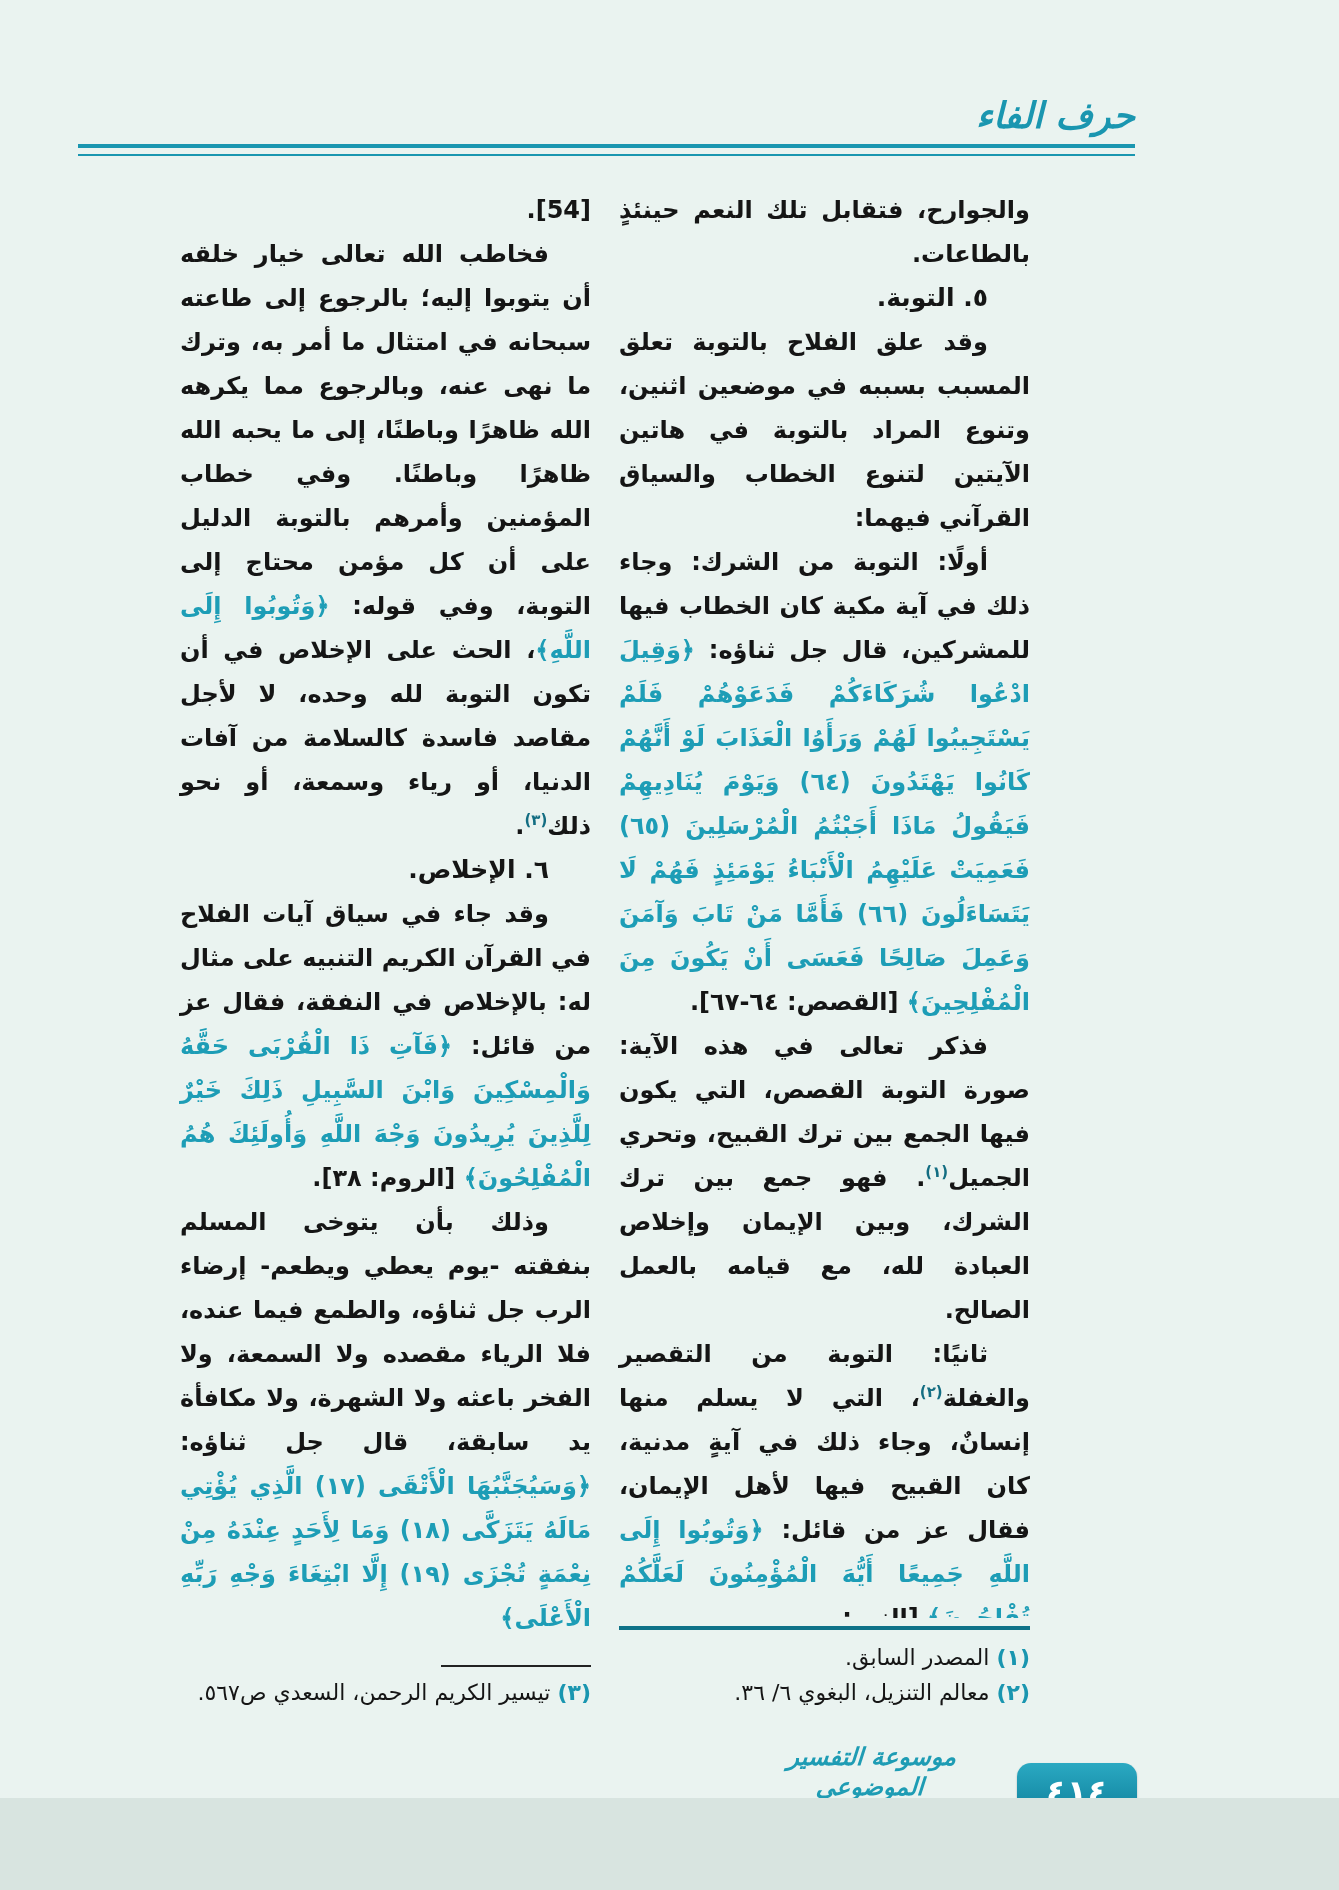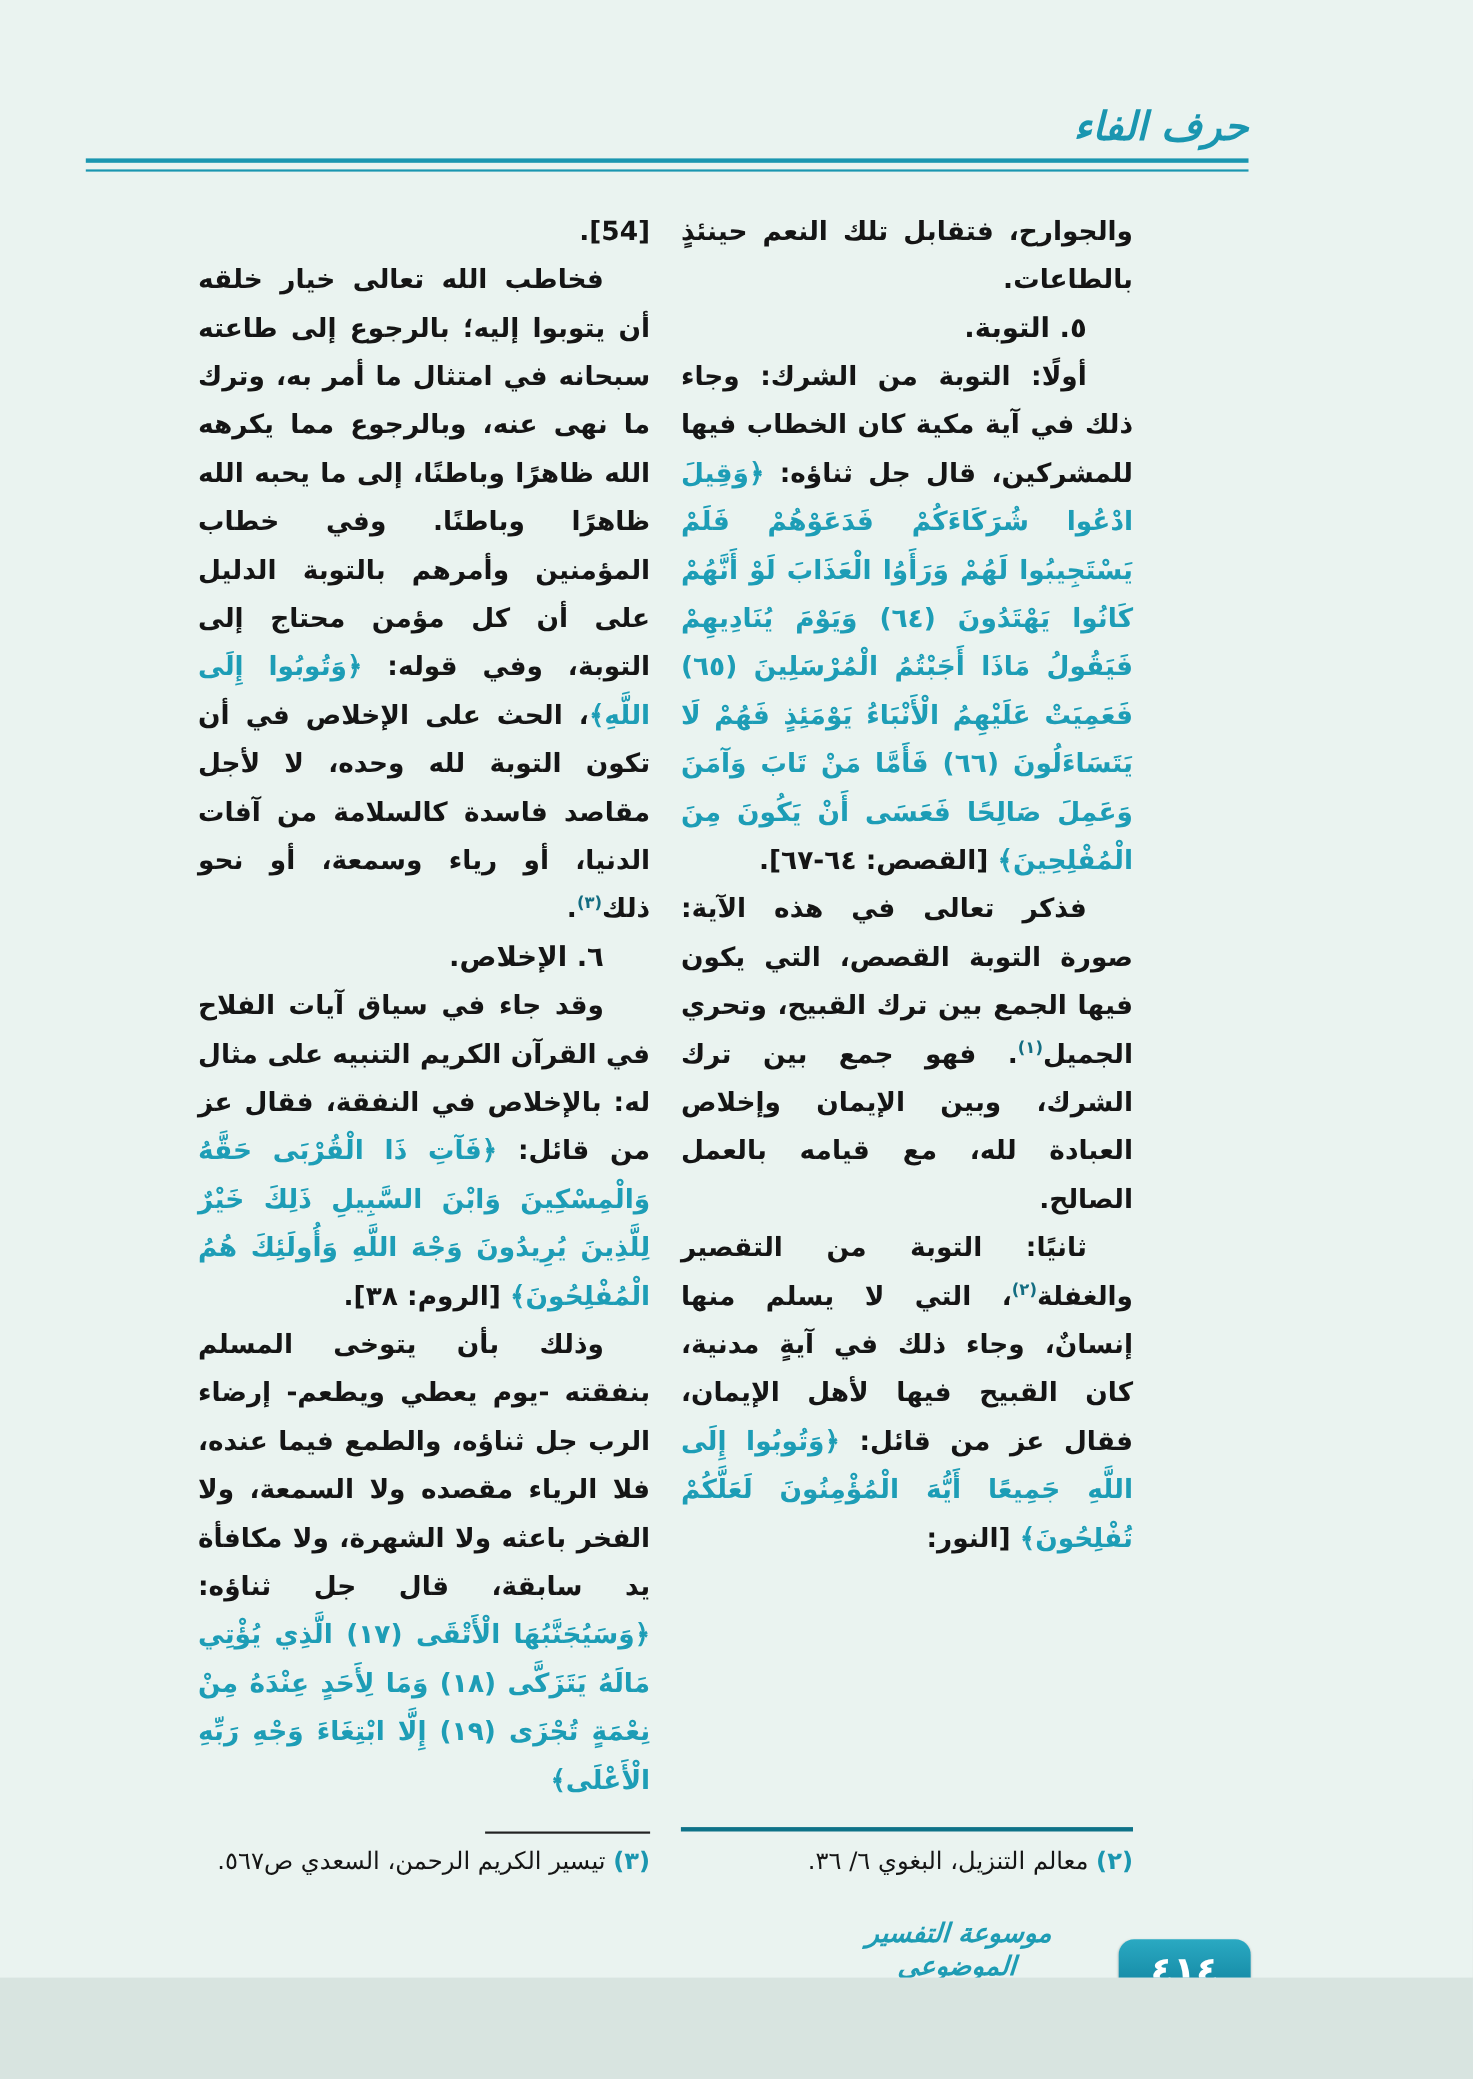--- a/index.html
+++ b/index.html
@@ -96,39 +96,41 @@
     <div class="hdr-rule"></div>
   </div>
 
   <div class="columns">
 
     <section class="col">
       <p class="para noindent"><span>والجوارح، فتقابل تلك النعم حينئذٍ بالطاعات.</span></p>
 
       <p class="para heading"><span>٥. التوبة.</span></p>
 
+      <p class="para"><span>وقد علق الفلاح بالتوبة تعلق المسبب بسببه في موضعين اثنين، وتنوع المراد بالتوبة في هاتين الآيتين لتنوع الخطاب والسياق القرآني فيهما:</span></p>
 
       <p class="para">
         <span class="lead">أولًا:</span>
         <span>التوبة من الشرك: وجاء ذلك في آية مكية كان الخطاب فيها للمشركين، قال جل ثناؤه:</span>
         <span class="quran">﴿وَقِيلَ ادْعُوا شُرَكَاءَكُمْ فَدَعَوْهُمْ فَلَمْ يَسْتَجِيبُوا لَهُمْ وَرَأَوُا الْعَذَابَ لَوْ أَنَّهُمْ كَانُوا يَهْتَدُونَ (٦٤) وَيَوْمَ يُنَادِيهِمْ فَيَقُولُ مَاذَا أَجَبْتُمُ الْمُرْسَلِينَ (٦٥) فَعَمِيَتْ عَلَيْهِمُ الْأَنْبَاءُ يَوْمَئِذٍ فَهُمْ لَا يَتَسَاءَلُونَ (٦٦) فَأَمَّا مَنْ تَابَ وَآمَنَ وَعَمِلَ صَالِحًا فَعَسَى أَنْ يَكُونَ مِنَ الْمُفْلِحِينَ﴾</span>
         <span>[القصص: ٦٤-٦٧].</span>
       </p>
 
       <p class="para"><span>فذكر تعالى في هذه الآية: صورة التوبة القصص، التي يكون فيها الجمع بين ترك القبيح، وتحري الجميل</span><span class="fnref">(١)</span><span>. فهو جمع بين ترك الشرك، وبين الإيمان وإخلاص العبادة لله، مع قيامه بالعمل الصالح.</span></p>
 
       <p class="para">
         <span class="lead">ثانيًا:</span>
         <span>التوبة من التقصير والغفلة</span><span class="fnref">(٢)</span><span>، التي لا يسلم منها إنسانٌ، وجاء ذلك في آيةٍ مدنية، كان القبيح فيها لأهل الإيمان، فقال عز من قائل:</span>
         <span class="quran">﴿وَتُوبُوا إِلَى اللَّهِ جَمِيعًا أَيُّهَ الْمُؤْمِنُونَ لَعَلَّكُمْ تُفْلِحُونَ﴾</span>
         <span>[النور:</span>
       </p>
 
       <div class="fnblock">
         <div class="fnrule-thick"></div>
+        <div class="fnitem"><span class="fnnum">(١)</span> <span class="fntext">المصدر السابق.</span></div>
         <div class="fnitem"><span class="fnnum">(٢)</span> <span class="fntext">معالم التنزيل، البغوي ٦/ ٣٦.</span></div>
       </div>
     </section>
 
     <section class="col">
       <p class="para noindent"><span>[54].</span></p>
 
       <p class="para">
         <span>فخاطب الله تعالى خيار خلقه أن يتوبوا إليه؛ بالرجوع إلى طاعته سبحانه في امتثال ما أمر به، وترك ما نهى عنه، وبالرجوع مما يكرهه الله ظاهرًا وباطنًا، إلى ما يحبه الله ظاهرًا وباطنًا. وفي خطاب المؤمنين وأمرهم بالتوبة الدليل على أن كل مؤمن محتاج إلى التوبة، وفي قوله:</span>
         <span class="quran">﴿وَتُوبُوا إِلَى اللَّهِ﴾</span><span>، الحث على الإخلاص في أن تكون التوبة لله وحده، لا لأجل مقاصد فاسدة كالسلامة من آفات الدنيا، أو رياء وسمعة، أو نحو ذلك</span><span class="fnref">(٣)</span><span>.</span>

